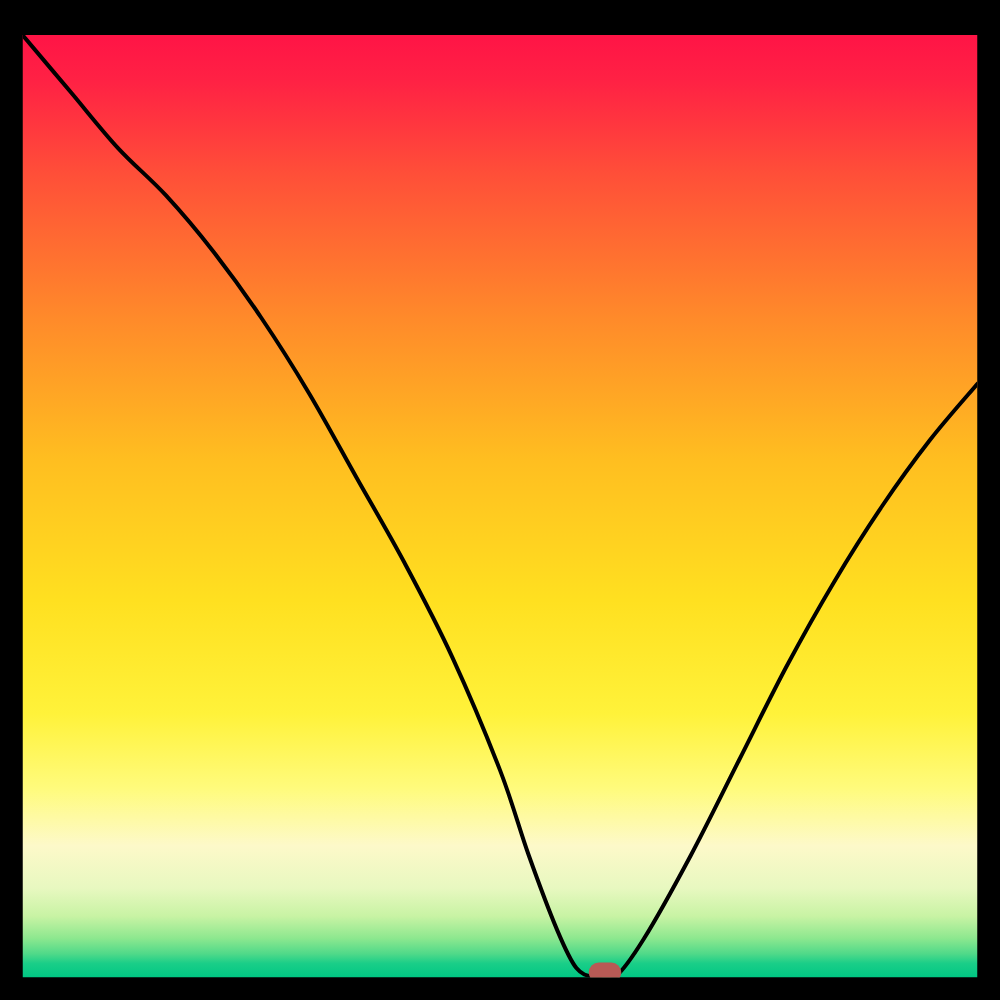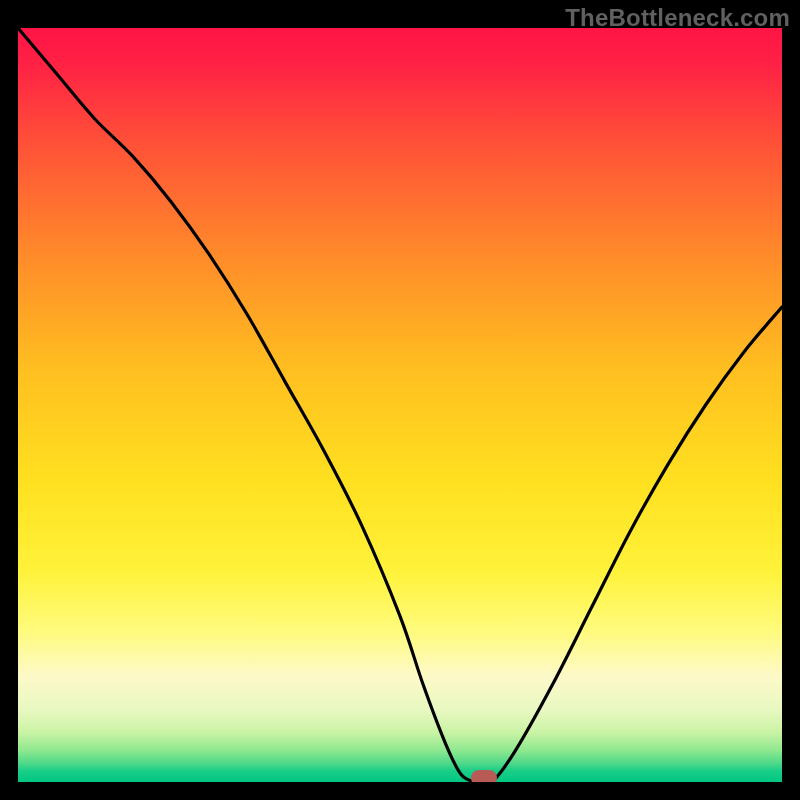--- a/index.html
+++ b/index.html
@@ -50,21 +50,20 @@
     border-radius: 8px;
     transform: translate(-50%, -50%);
     z-index: 2;
   }
 </style>
 </head>
 <body>
 
 <div class="frame">
 
-  <div class="watermark">TheBottleneck.com</div>
 
   <div class="plot-area">
     <div class="gradient" id="gradient" style="background: linear-gradient(rgb(255, 20, 70) 0%, rgb(255, 34, 68) 5%, rgb(255, 80, 56) 15%, rgb(255, 138, 42) 30%, rgb(255, 190, 32) 45%, rgb(255, 224, 32) 60%, rgb(255, 242, 58) 72%, rgb(255, 251, 125) 80%, rgb(253, 249, 201) 86%, rgb(232, 248, 192) 90.5%, rgb(200, 243, 164) 93.5%, rgb(142, 232, 143) 95.8%, rgb(79, 217, 137) 97.5%, rgb(26, 206, 136) 98.5%, rgb(0, 199, 131) 100%);"></div>
 
     <svg class="curve" viewBox="0 0 764 754" preserveAspectRatio="none">
       <path id="curve-path" fill="none" stroke-width="3.2" stroke-linecap="round" stroke-linejoin="round" d="M 0.00 0.00 C 6.37 7.54, 25.47 30.16, 38.20 45.24 C 50.93 60.32, 63.67 76.66, 76.40 90.48 C 89.13 104.30, 101.87 114.36, 114.60 128.18 C 127.33 142.00, 140.07 157.08, 152.80 173.42 C 165.53 189.76, 178.27 207.35, 191.00 226.20 C 203.73 245.05, 216.47 265.16, 229.20 286.52 C 241.93 307.88, 254.67 331.76, 267.40 354.38 C 280.13 377.00, 292.87 398.36, 305.60 422.24 C 318.33 446.12, 331.07 469.99, 343.80 497.64 C 356.53 525.29, 371.81 561.73, 382.00 588.12 C 392.19 614.51, 397.28 634.62, 404.92 655.98 C 412.56 677.34, 421.47 701.22, 427.84 716.30 C 434.21 731.38, 438.03 740.18, 443.12 746.46 C 448.21 752.74, 453.31 752.74, 458.40 754.00 C 463.49 755.26, 467.31 759.03, 473.68 754.00 C 480.05 748.97, 486.41 740.18, 496.60 723.84 C 506.79 707.50, 522.07 679.86, 534.80 655.98 C 547.53 632.10, 560.27 605.71, 573.00 580.58 C 585.73 555.45, 598.47 529.06, 611.20 505.18 C 623.93 481.30, 636.67 458.68, 649.40 437.32 C 662.13 415.96, 674.87 395.85, 687.60 377.00 C 700.33 358.15, 713.07 340.56, 725.80 324.22 C 738.53 307.88, 757.63 286.52, 764.00 278.98" stroke="#000000"></path>
     </svg>
 
     <div class="marker" id="marker" style="left: 466.04px; top: 750.23px; background: rgb(184, 90, 85);"></div>
   </div>

